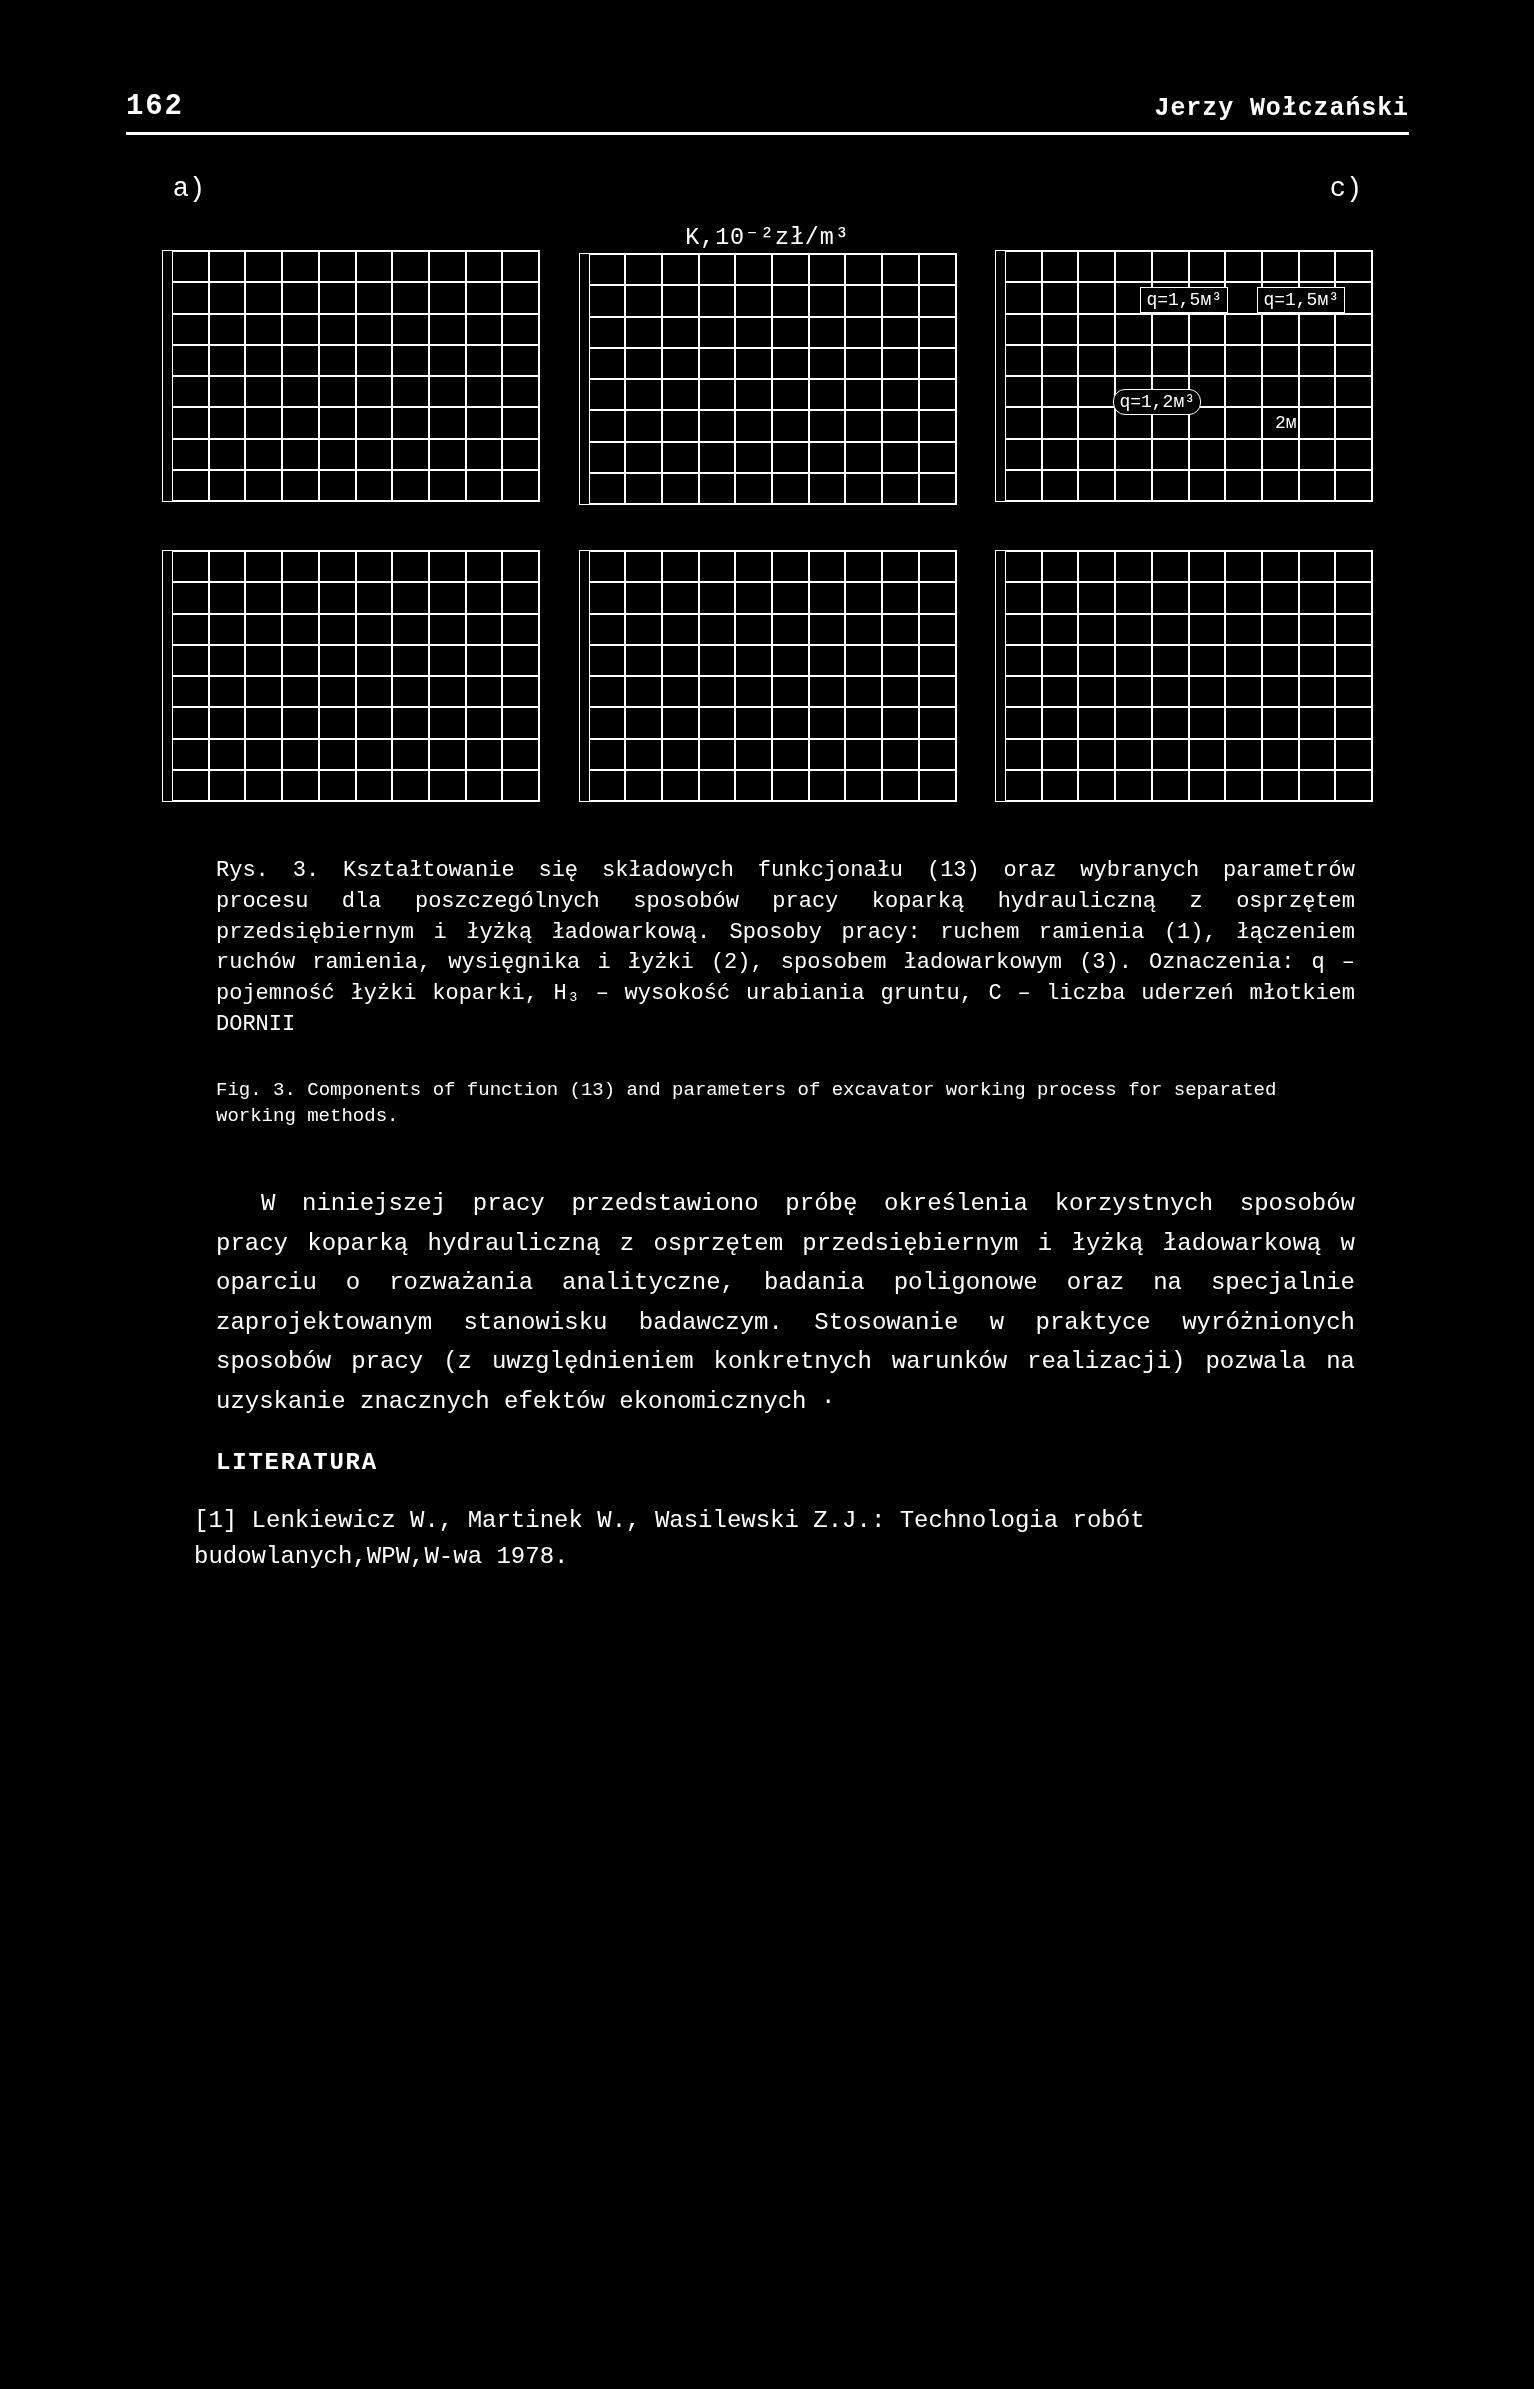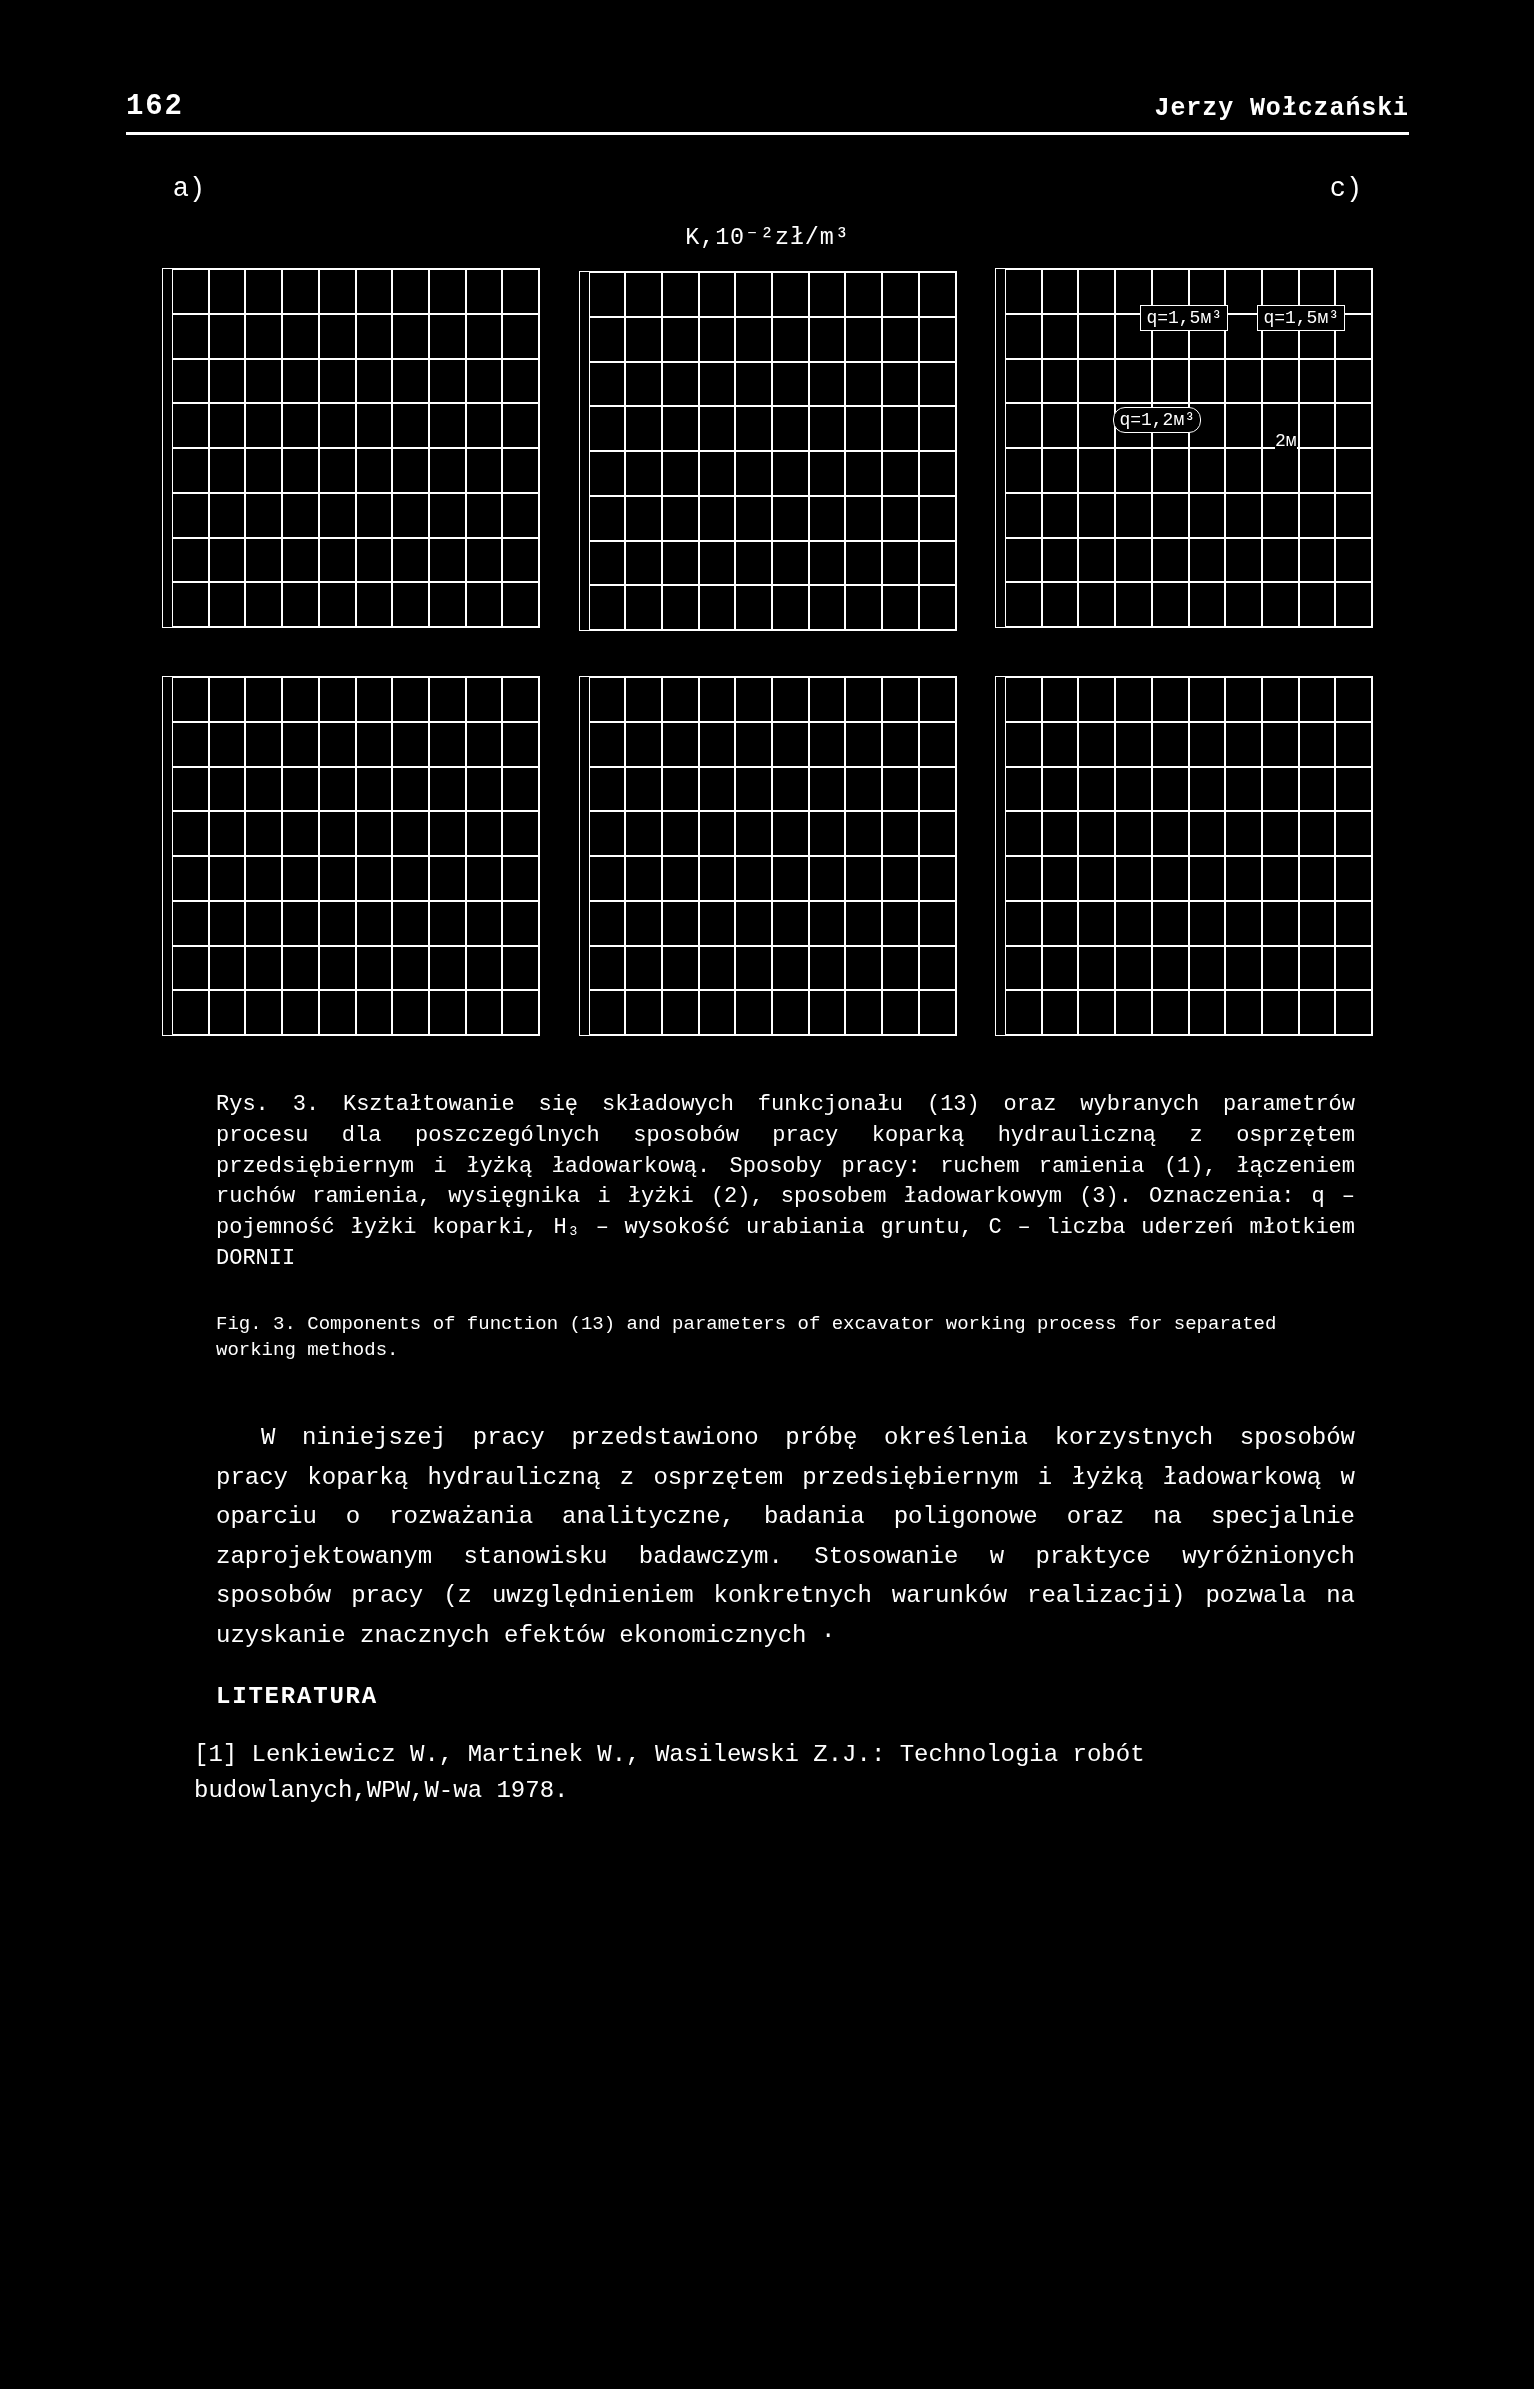--- a/index.html
+++ b/index.html
@@ -35,35 +35,35 @@
   .figure-labels-row {
     display: flex;
     justify-content: space-between;
     font-size: 27px;
     margin-bottom: 18px;
     padding: 0 10.8px;
   }
   .ylabel-box {
     text-align: center;
     font-size: 23.4px;
-    margin-bottom: 20px;
+    margin-bottom: 2px;
     letter-spacing: 0.9px;
   }
   .grid-row {
     display: flex;
     justify-content: space-between;
     gap: 27px;
     margin-bottom: 45px;
   }
   .chart-cell {
     width: 378px;
   }
   .chart-grid {
     border: 1.8px solid #fff;
-    height: 360px;
+    height: 252px;
     position: relative;
     display: grid;
     grid-template-columns: repeat(10, 1fr);
     grid-template-rows: repeat(8, 1fr);
     padding-left: 9px;
   }
   .chart-grid .cell {
     border: 0.9px solid #fff;
   }
   .annot {

